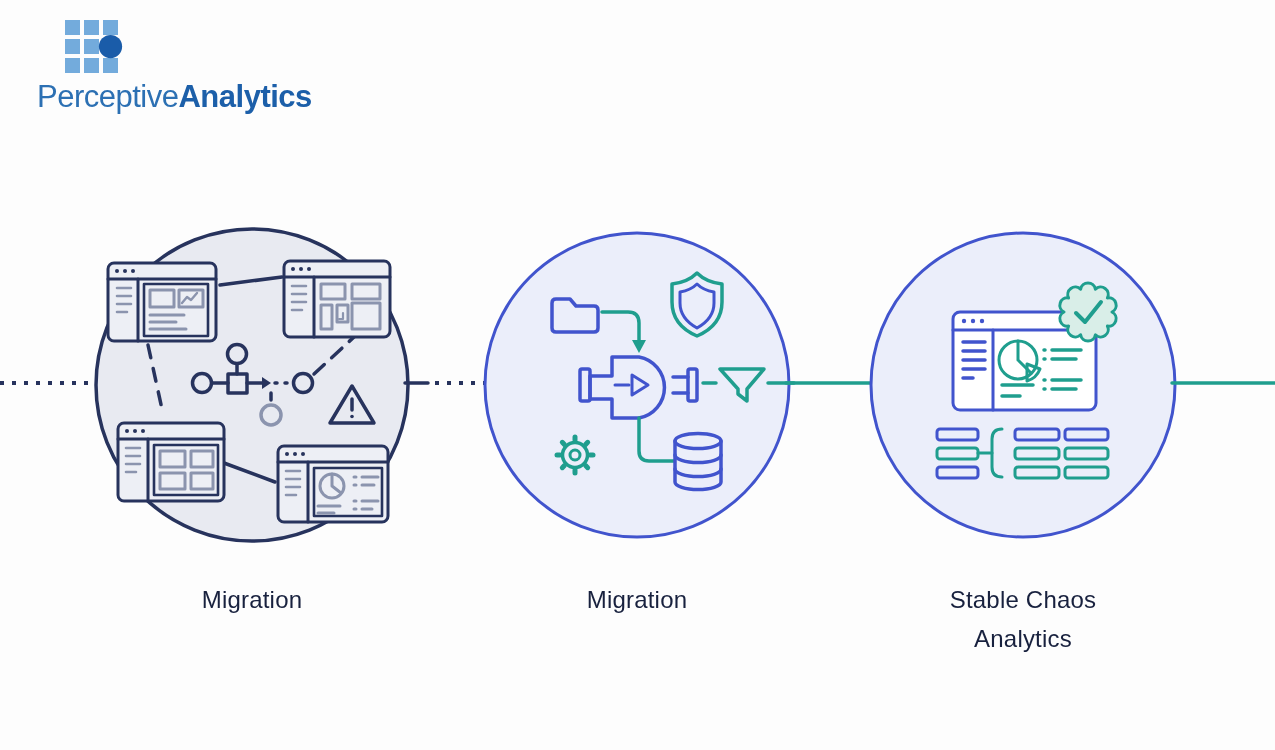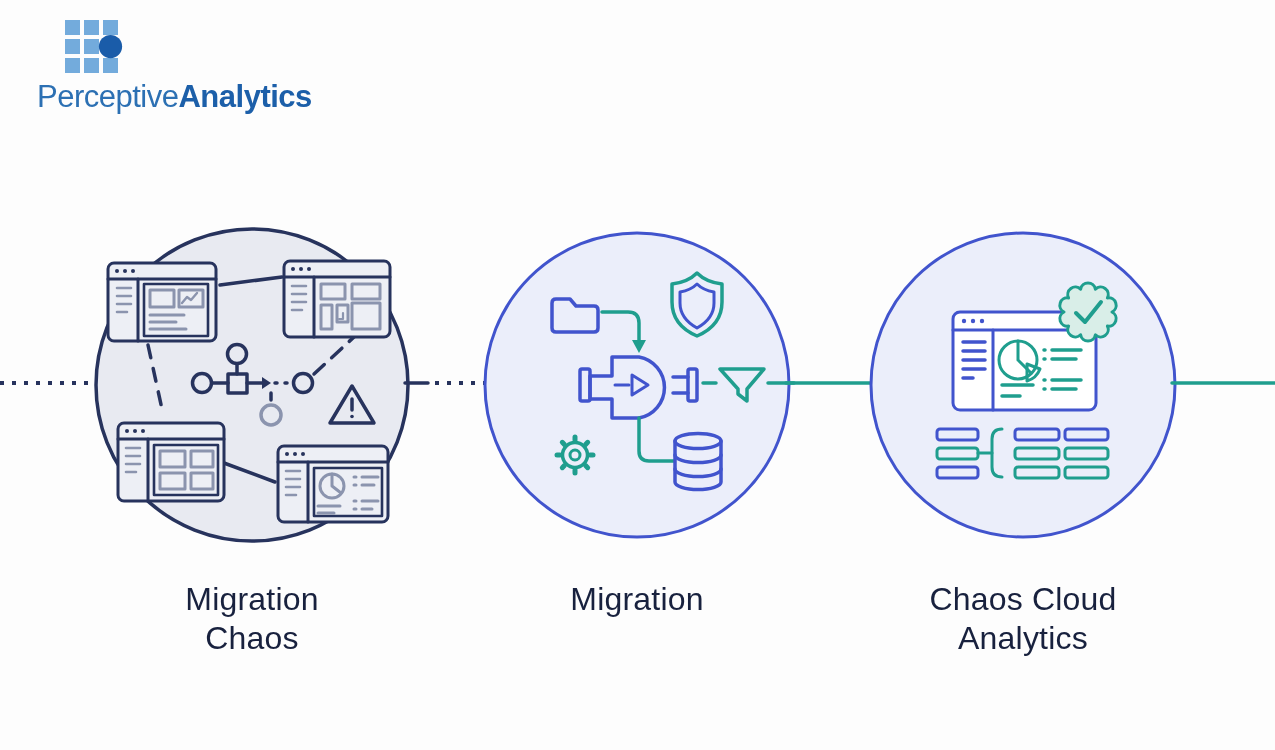--- a/index.html
+++ b/index.html
@@ -26,21 +26,21 @@
 
   
   .abs{position:absolute}
   svg{display:block;overflow:visible}
   .ln{fill:none;stroke-linecap:round;stroke-linejoin:round}
   .bt{stroke-linecap:butt}
   .cN{stroke:var(--navy)} .cB{stroke:var(--blue)} .cT{stroke:var(--teal)} .cG{stroke:var(--gray)}
   .fN{fill:var(--navy);stroke:none} .fB{fill:var(--blue);stroke:none} .fT{fill:var(--teal);stroke:none}
 
   .stage-label{position:absolute;top:580px;width:320px;text-align:center;
-    color:var(--label);font-size:32px;line-height:39px;font-weight:400;letter-spacing:0.2px}
+    color:var(--label);font-size:24px;line-height:39px;font-weight:400;letter-spacing:0.2px}
 </style>
 </head>
 <body>
 
 <div class="canvas">
 
   <div class="logo">
     <div class="logo-grid">
       <span class="sq"></span>
         <span class="sq"></span>
@@ -277,23 +277,22 @@
       <rect x="197" y="237" width="43" height="11" rx="3" class="ln cT" stroke-width="3"></rect>
     </g>
   </svg>
 
   <svg class="abs" style="left:1172px;top:376px" width="103" height="14">
     <path class="ln cT" stroke-width="3.5" d="M0,7 H103"></path>
   </svg>
 
   <div class="stage-label" style="left:92px">
     <div>Migration</div>
-    <div>Chaos</div>
   </div>
   <div class="stage-label" style="left:477px">
     <div>Migration</div>
   </div>
   <div class="stage-label" style="left:863px">
-    <div>Chaos Cloud</div>
+    <div>Stable Chaos</div>
     <div>Analytics</div>
   </div>
 
 </div>
 
 </body></html>

